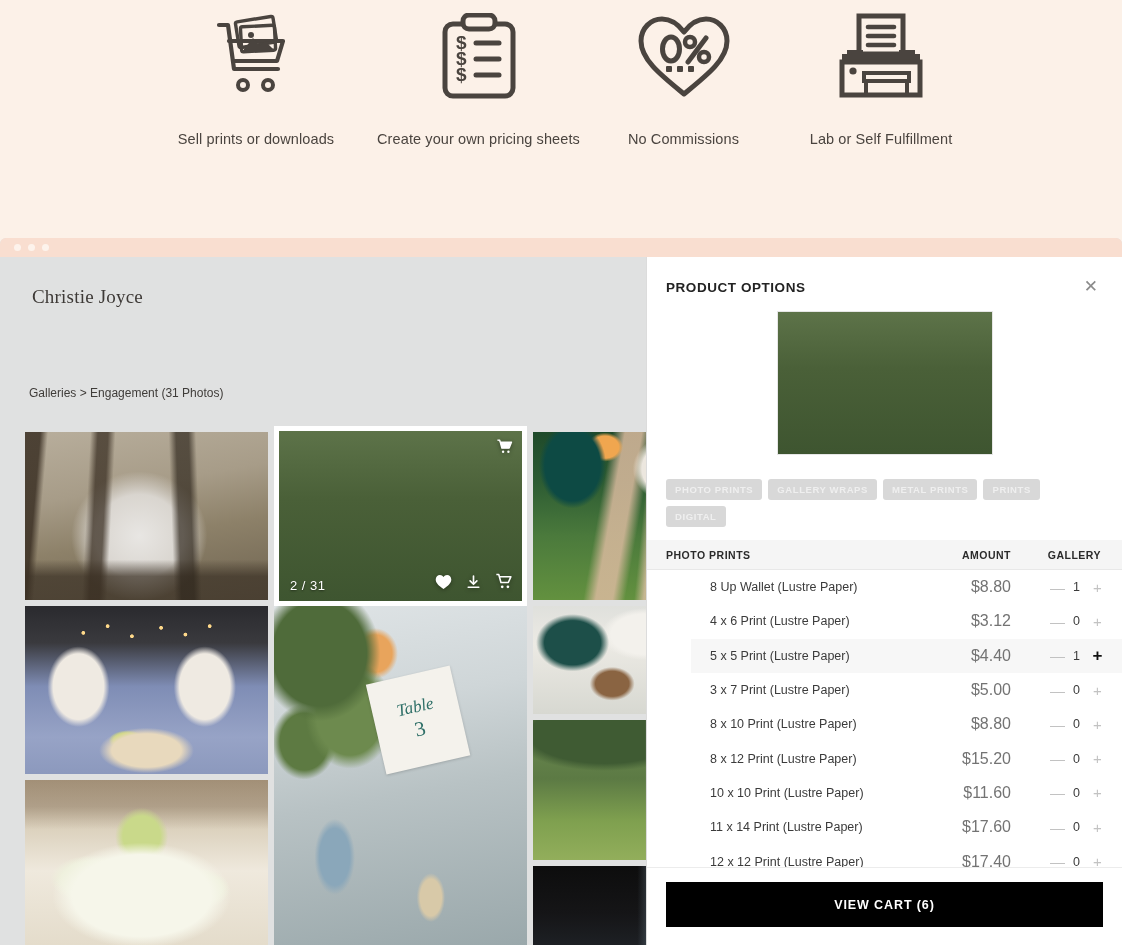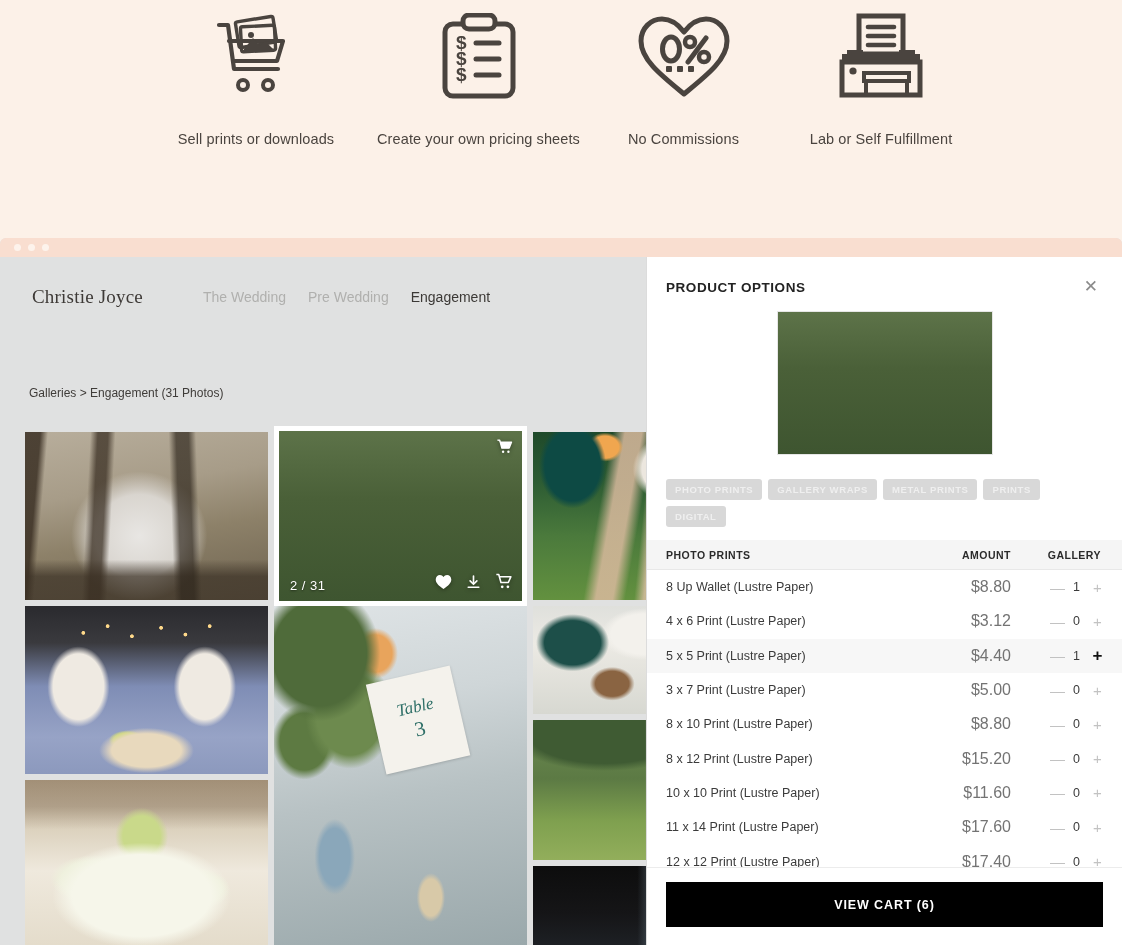--- a/index.html
+++ b/index.html
@@ -306,21 +306,21 @@
     padding: 0 19px;
     font-size: 10.5px;
     font-weight: bold;
     letter-spacing: .5px;
     color: #2b2b2b;
   }
   .col-name { flex: 1; }
   .col-amount { width: 96px; text-align: right; }
   .col-qty { width: 92px; text-align: right; padding-right: 2px; }
 
-  .rows { flex: 1; overflow: hidden; }
+  .rows { flex: 1; overflow: hidden; padding-left: 44px; }
   .row {
     display: flex; align-items: center;
     height: 34.3px;
     padding: 0 19px;
     font-size: 12.5px;
     color: #3b3b3b;
   }
   .row.hl { background: #f7f7f7; }
   .row .col-amount { font-size: 16px; color: #737373; }
   .qty-ctrl {
@@ -445,25 +445,20 @@
   <div class="browser-bar">
     <span class="dot"></span>
     <span class="dot"></span>
     <span class="dot"></span>
   </div>
 
   <div class="browser-body">
 
     <div class="site-header">
       <div class="brand">Christie Joyce</div>
-      <div class="nav">
-        <a href="#">The Wedding</a>
-        <a href="#">Pre Wedding</a>
-        <a href="#" class="active">Engagement</a>
-      </div>
     </div>
 
     <div class="breadcrumb">Galleries &gt; Engagement (31 Photos)</div>
 
     <div class="gallery">
 
       <div class="tile ph1" style="left:0;   top:0;   width:243px; height:168px;"></div>
 
       <div class="tile selected ph2" style="left:249px; top:-6px; width:253px; height:180px;">
         <div class="layer-a"></div>

